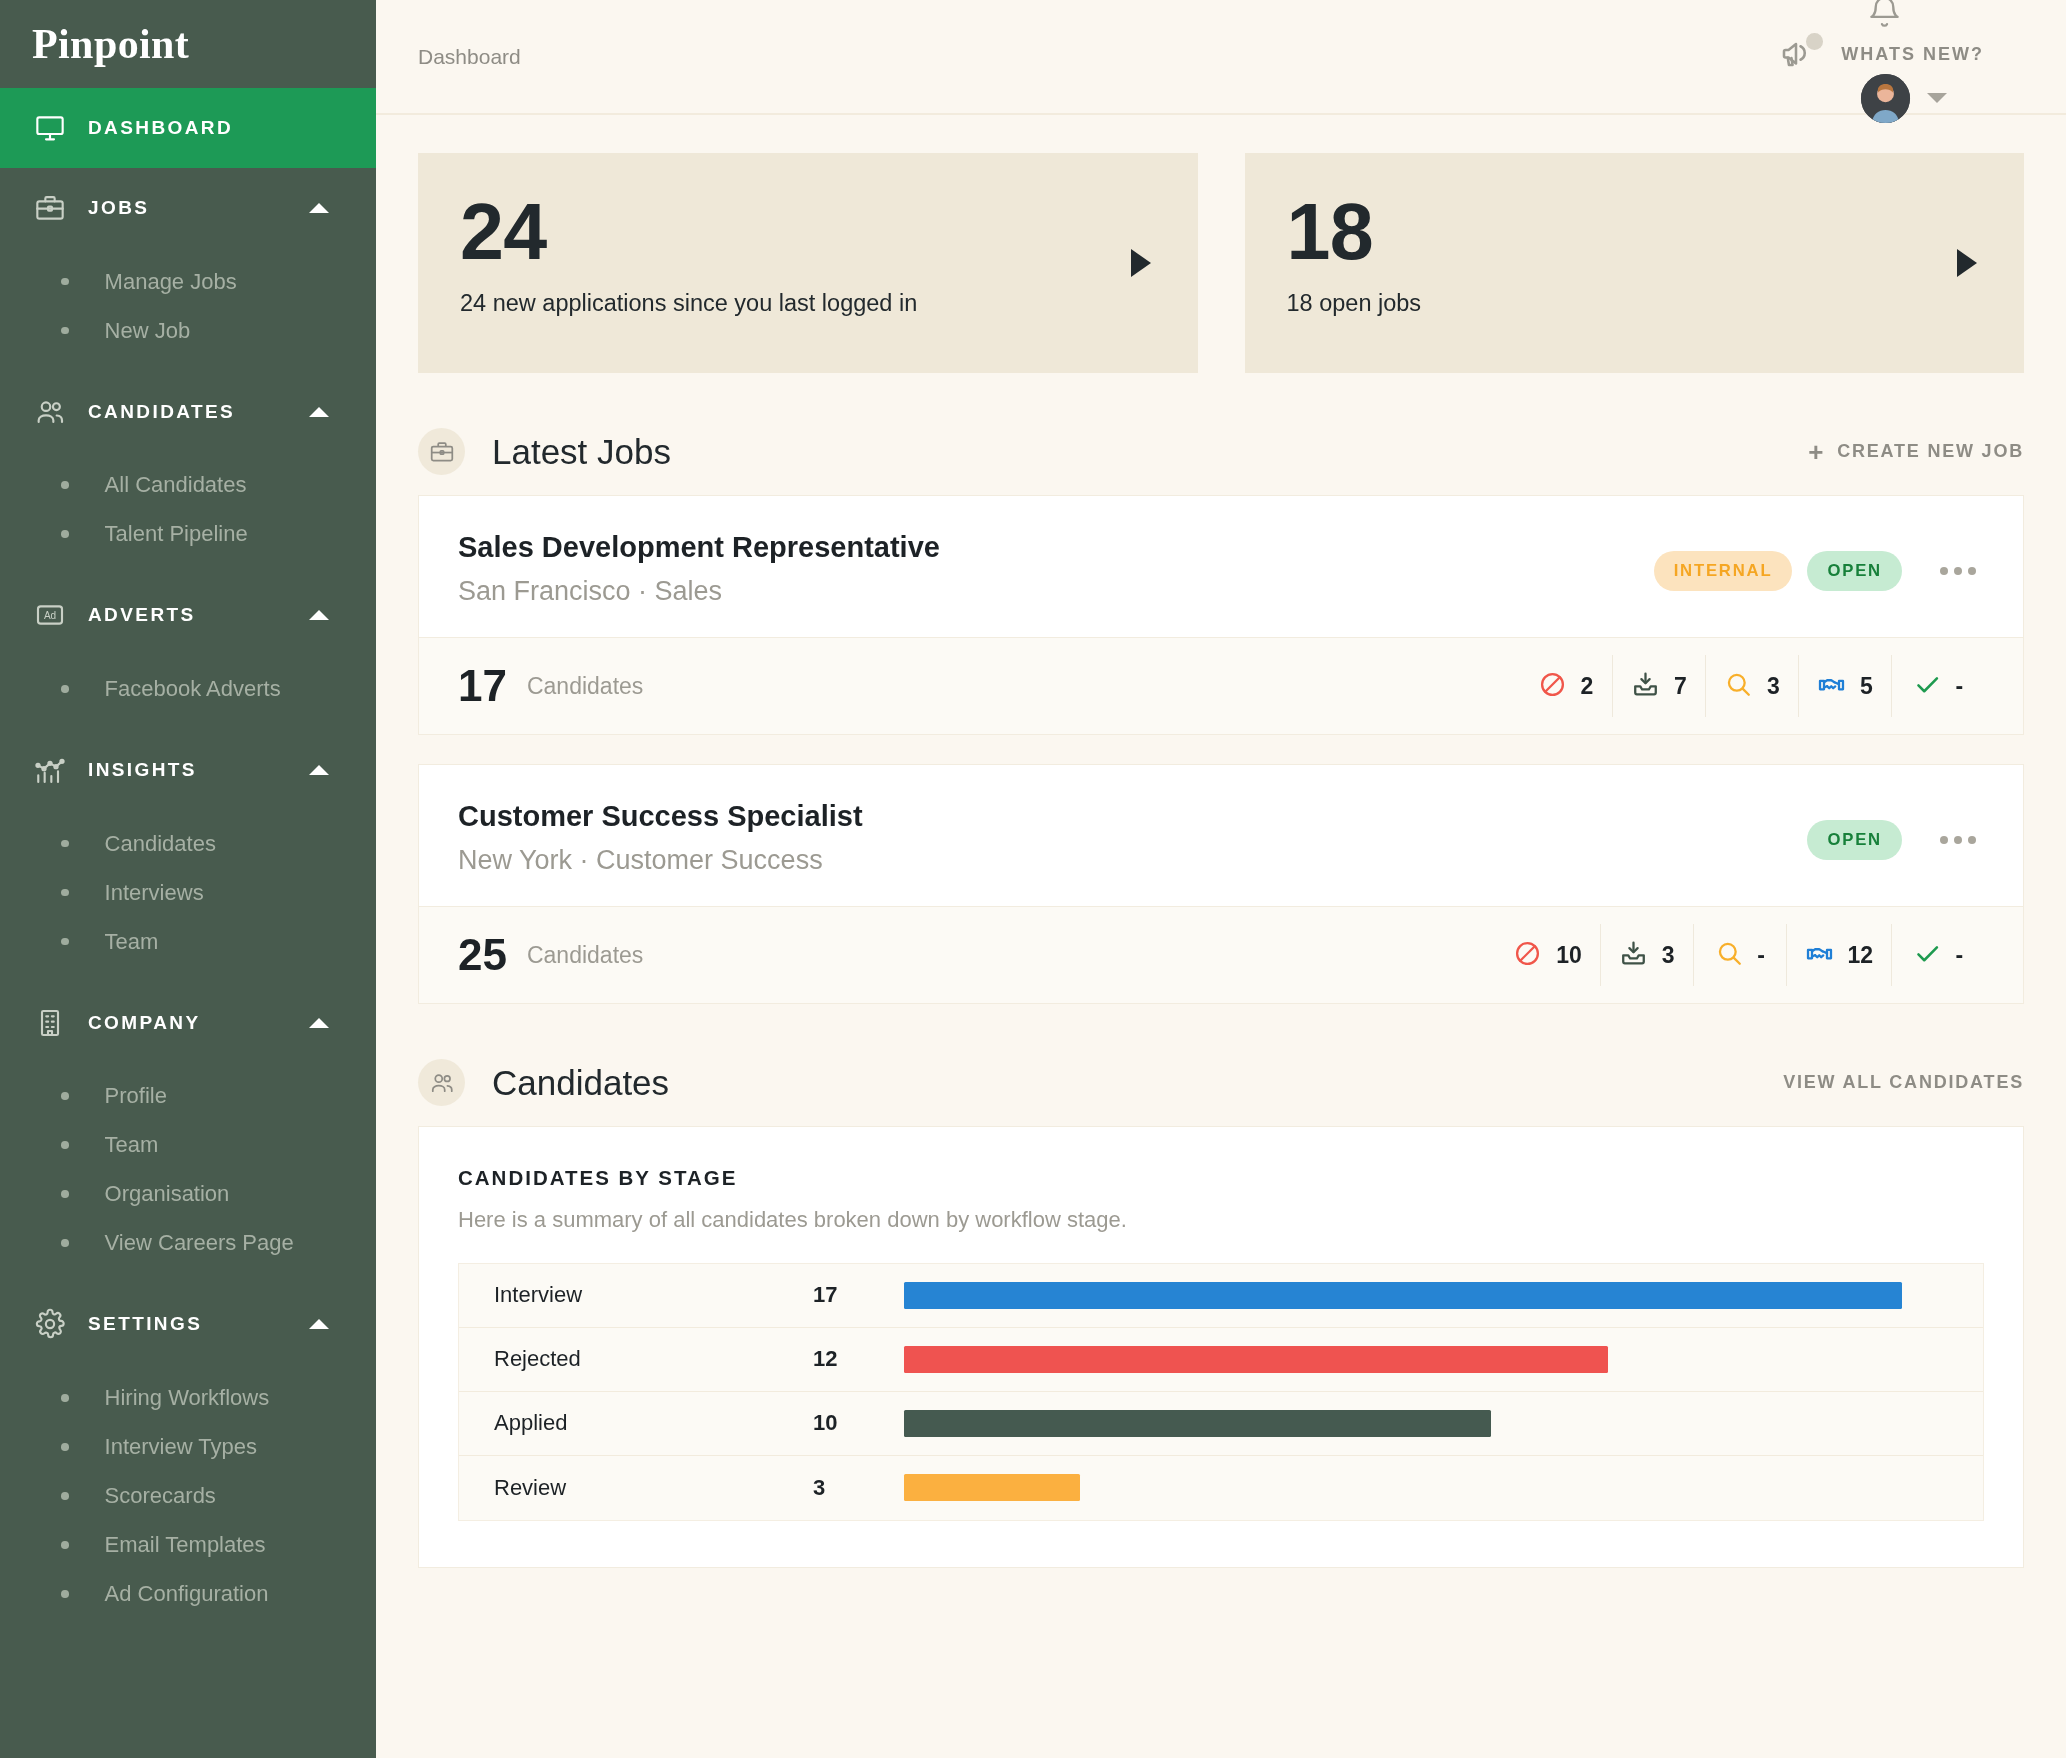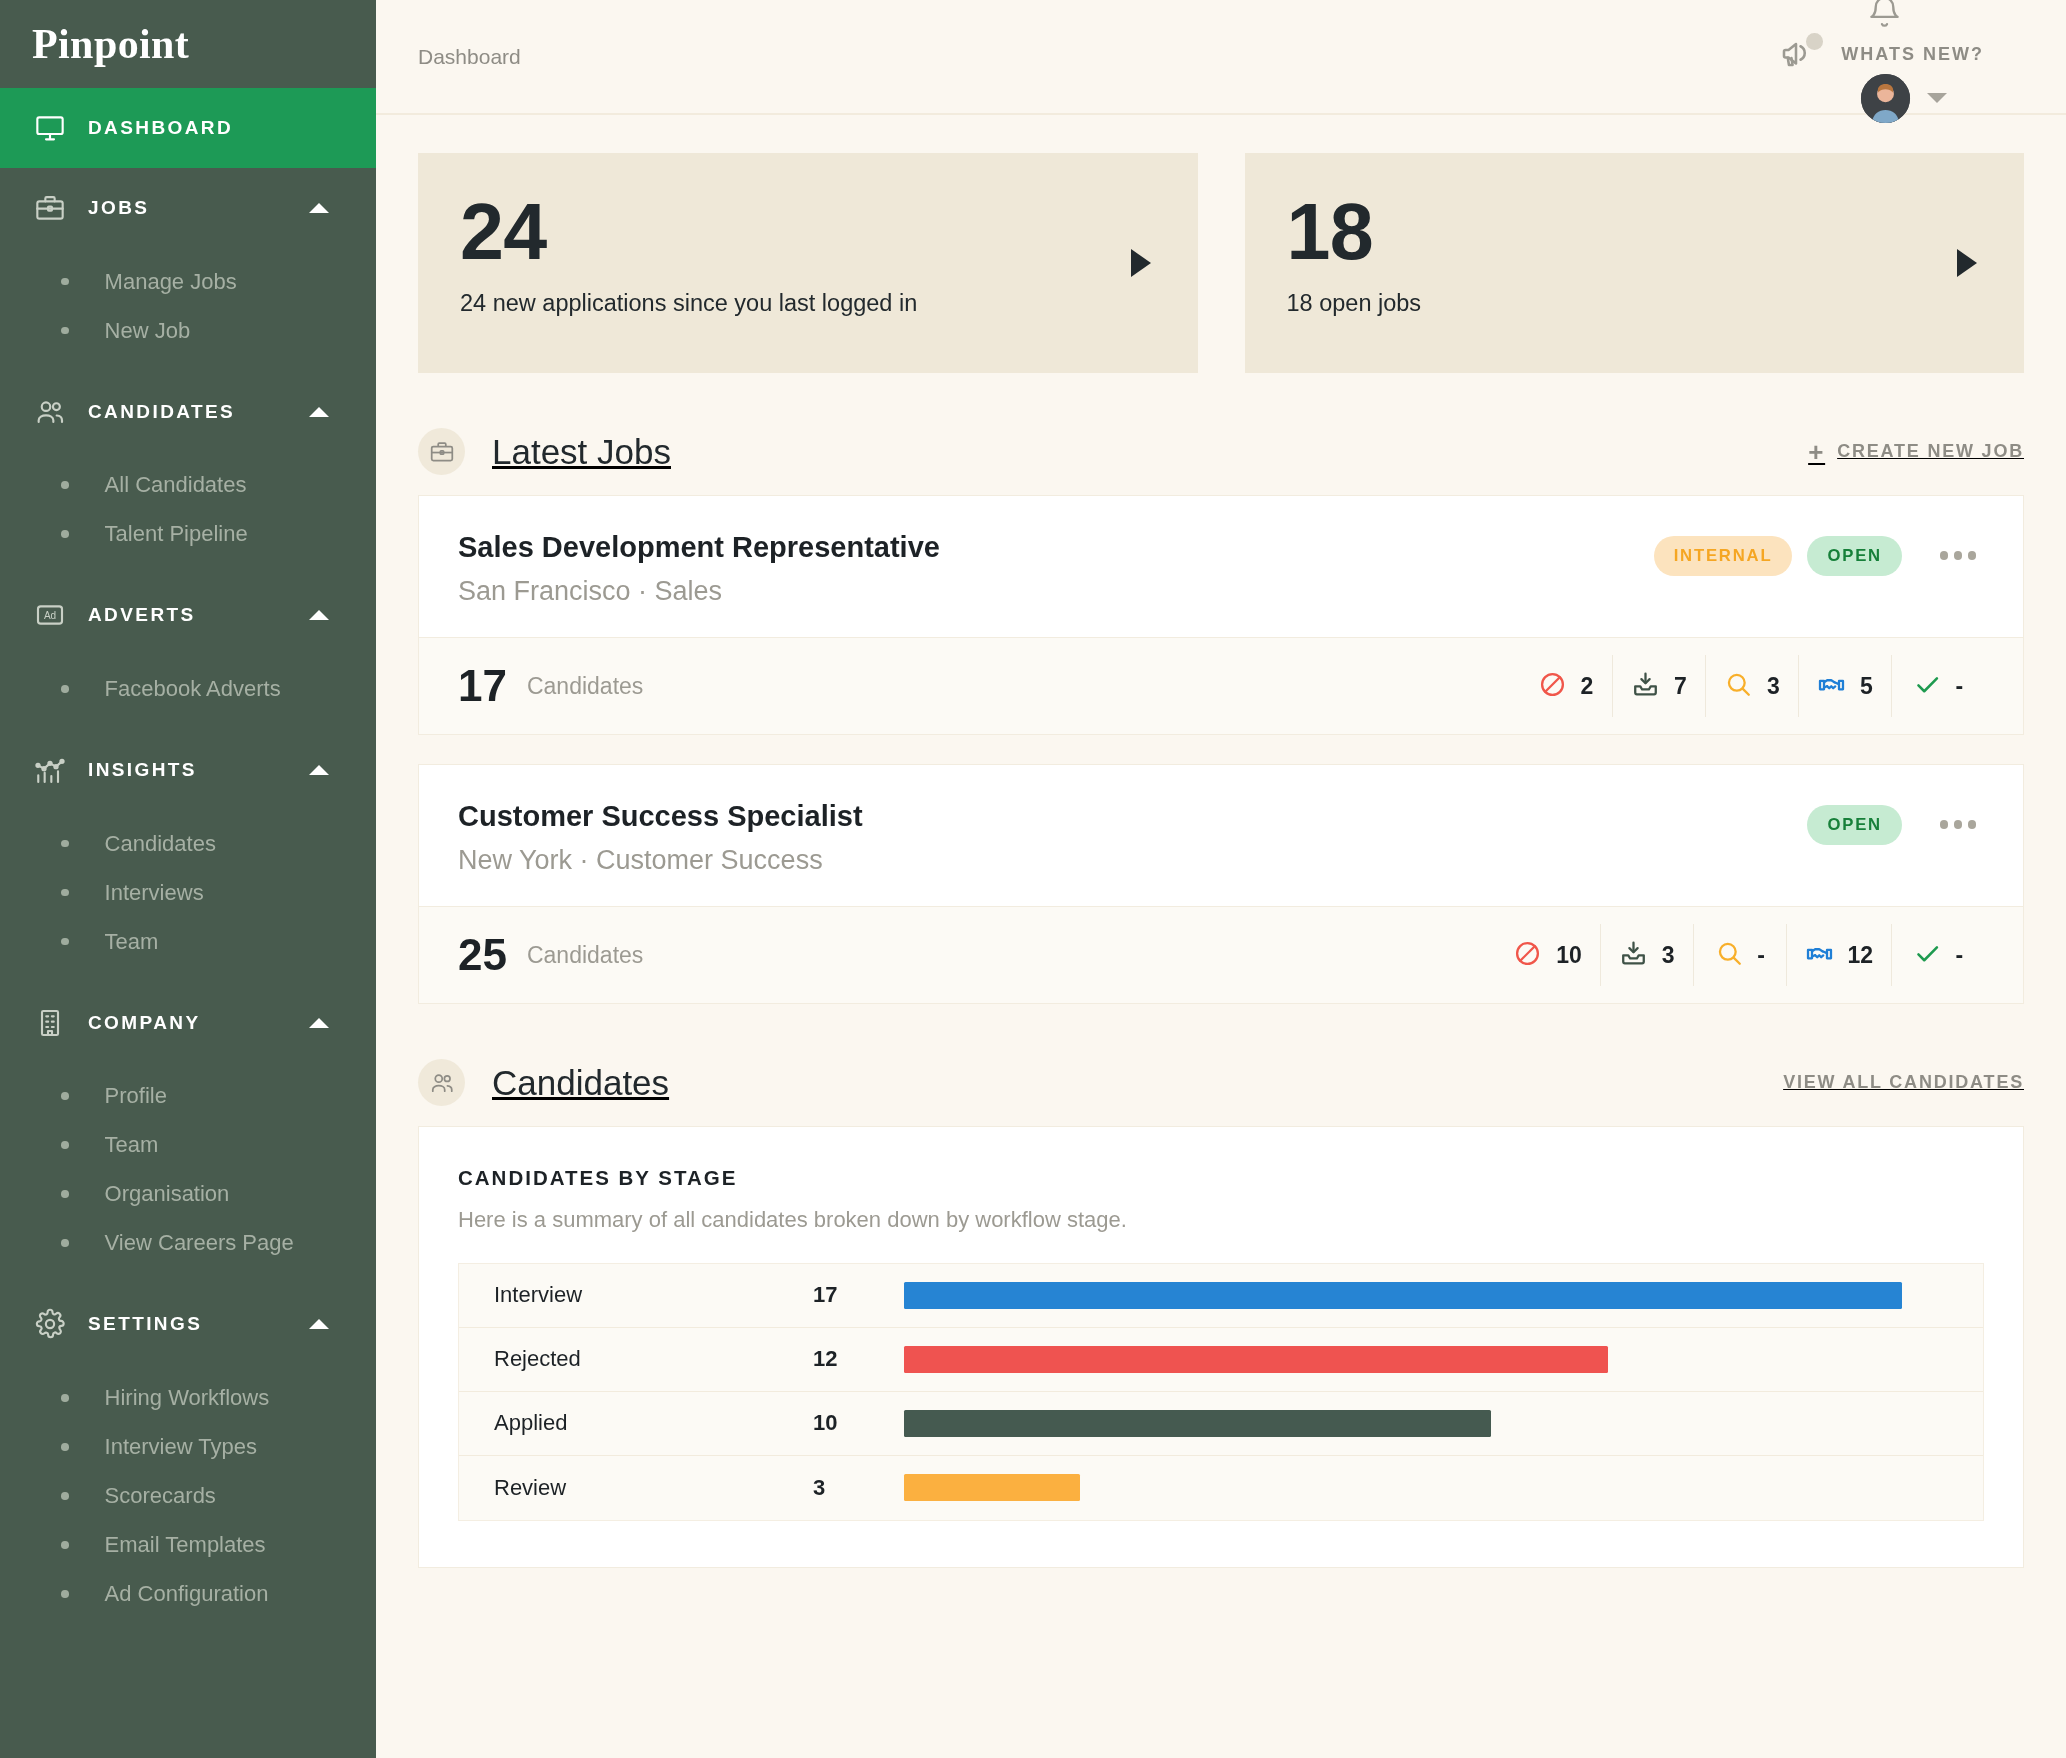--- a/index.html
+++ b/index.html
@@ -131,21 +131,20 @@
     width: 0; height: 0;
     border-top: 14.4px solid transparent;
     border-bottom: 14.4px solid transparent;
     border-left: 20px solid #22292D;
   }
 
   
   .section-head {
     display: flex; align-items: center;
     margin: 55px 0 20px 0;
-    text-decoration: underline;
   }
   .sec-ico {
     width: 47px; height: 47px; border-radius: 50%;
     background: #F0E9DA;
     display: flex; align-items: center; justify-content: center;
     margin-right: 27px; flex: 0 0 47px;
   }
   .sec-ico svg { width: 26px; height: 26px; }
   .sec-title { font-size: 35px; color: #22292D; font-weight: 400; }
   .sec-action {
@@ -155,21 +154,21 @@
   }
   .plus { font-size: 26px; margin-right: 12px; line-height: 1; color: #8E8C85; }
 
   
   .job-card {
     background: #FFFFFF;
     border: 1.5px solid #F2ECDF;
     margin-bottom: 29px;
   }
   .job-top {
-    display: flex; align-items: flex-start;
+    display: flex; align-items: center;
     padding: 35px 39px 30px 39px;
   }
   .job-title { font-size: 29px; font-weight: 700; color: #1D2226; }
   .job-meta { font-size: 27px; color: #9C9A92; margin-top: 12px; }
   .job-badges { margin-left: auto; display: flex; align-items: center; gap: 15px; padding-top: 4.6px; }
   .badge {
     border-radius: 758px; padding: 10px 20px;
     font-size: 16.7px; font-weight: 700; letter-spacing: 1.8px;
     text-transform: uppercase;
   }

